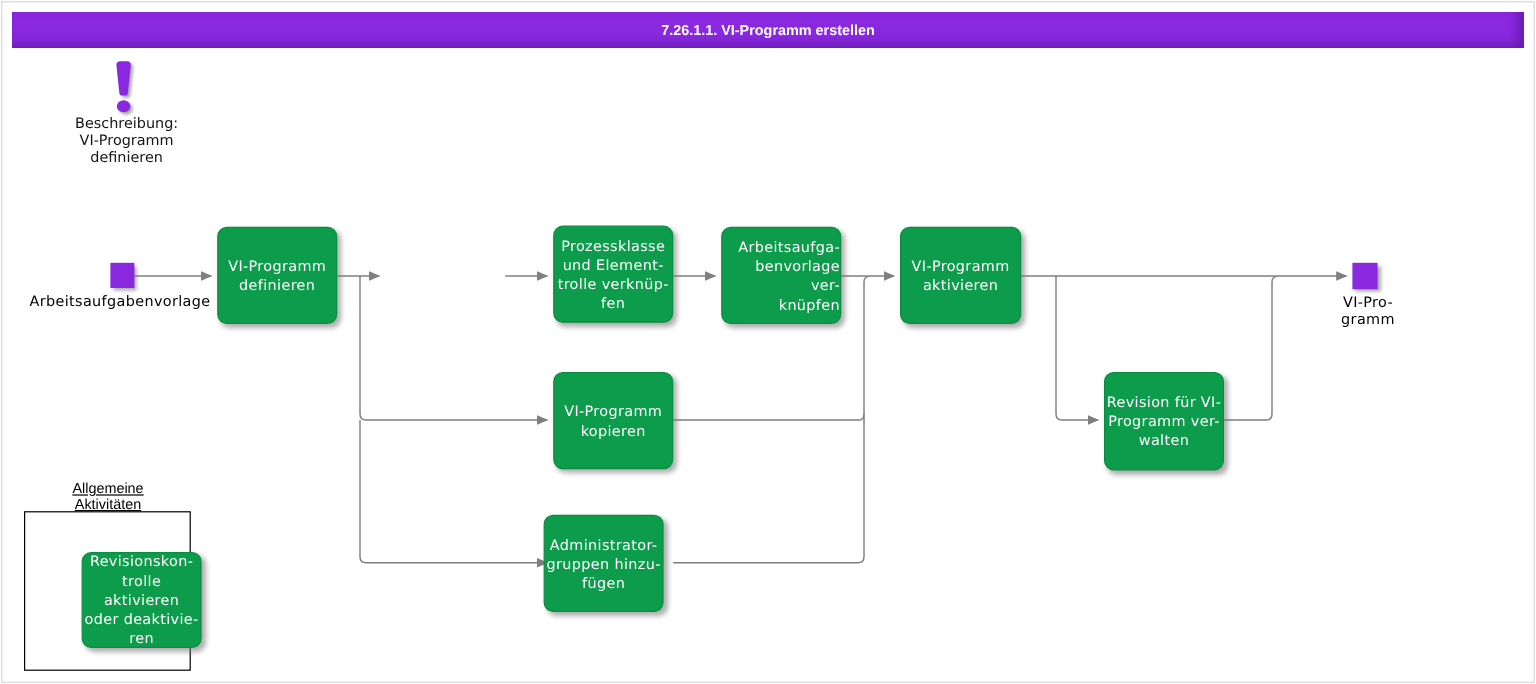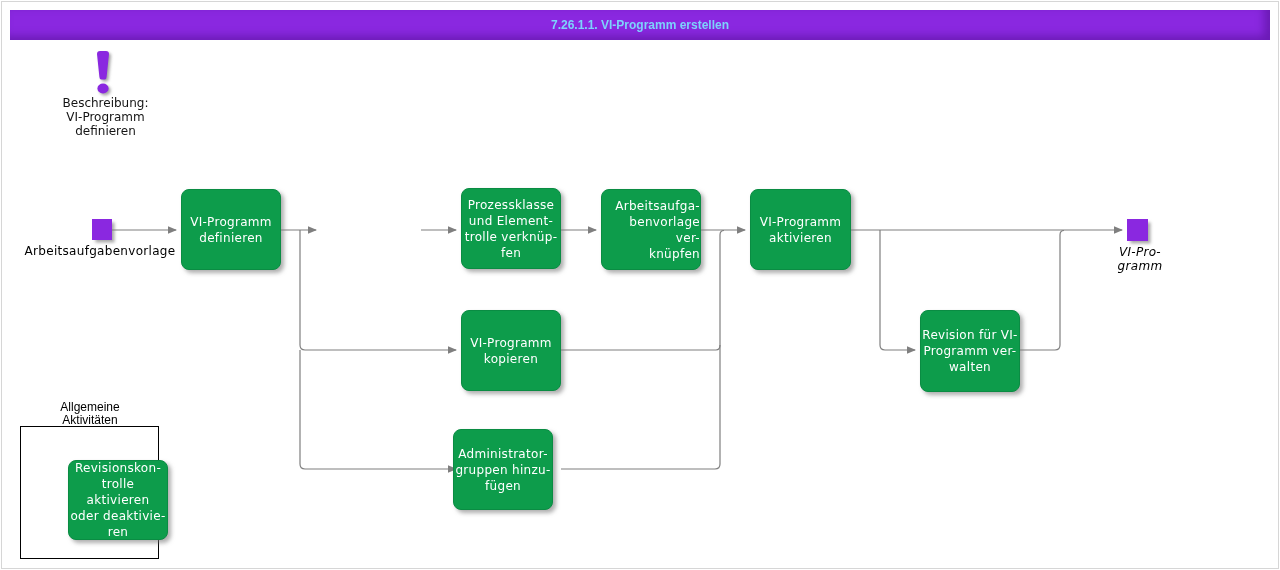--- a/index.html
+++ b/index.html
@@ -14,21 +14,21 @@
   }
   .frame{position:absolute;inset:1px;border:1px solid #d6d6d6;pointer-events:none;}
   
   .titlebar{
     position:absolute;left:10px;top:10px;width:1260px;height:30px;
     background:var(--purple);
     box-shadow:inset -6px -4px 8px rgba(50,0,100,.35);
     display:flex;align-items:center;justify-content:center;
   }
   .titlebar span{
-    color:#7dd3fc;font-weight:bold;font-size:12px;
+    color:#ffffff;font-weight:bold;font-size:12px;
     font-family:"Liberation Sans",sans-serif;
   }
   
   .excl{position:absolute;left:92px;top:50px;width:24px;height:46px;}
   .excl svg{filter:drop-shadow(2.5px 2px 1.5px rgba(90,90,90,.55));}
   .excl path,.excl ellipse{fill:var(--purple);}
   
   .desc{
     position:absolute;left:43px;top:96px;width:125px;
     text-align:center;font-size:12px;line-height:14px;color:#141414;
@@ -54,21 +54,21 @@
     background:var(--green);border:1px solid #0a8c43;box-sizing:border-box;
     box-shadow:3px 3px 4px rgba(120,120,120,.6);
     display:flex;align-items:center;justify-content:center;
     color:#fff;font-size:12px;line-height:16px;letter-spacing:.3px;
     text-align:center;white-space:pre-line;z-index:2;cursor:pointer;
   }
   
   .group-label{
     position:absolute;left:30px;top:401px;width:120px;text-align:center;
     font-family:"Liberation Sans",sans-serif;font-size:12px;line-height:12.5px;
-    color:#000;white-space:pre-line;z-index:1;
+    color:#000;white-space:pre-line;z-index:1;text-decoration:underline;
   }
   .group-box{
     position:absolute;left:20px;top:426px;width:139px;height:133px;
     background:#fff;border:1px solid #000;box-sizing:border-box;z-index:2;
   }
   .group-task{left:40px;top:460px;height:80px;z-index:3;margin-left:28px;}
 </style>
 </head>
 <body>
 
@@ -126,21 +126,21 @@
   <div class="task" style="left:461px;top:310px;">VI-Programm
 kopieren</div>
   <div class="task" style="left:453px;top:429px;">Administrator-
 gruppen hinzu-
 fügen</div>
   <div class="task" style="left:920px;top:310px;height:82px;">Revision für VI-
 Programm ver-
 walten</div>
 
   <div class="sq" style="left:1127px;top:219px;width:21px;height:22px;"></div>
-  <div class="lbl" style="left:1105px;top:246px;width:70px;font-style:italic;">VI-Pro-
+  <div class="lbl" style="left:1105px;top:246px;width:70px;">VI-Pro-
 gramm</div>
 
   <div class="group-label">Allgemeine
 Aktivitäten</div>
   <div class="group-box"></div>
   <div class="task group-task">Revisionskon-
 trolle aktivieren
 oder deaktivie-
 ren</div>
 

